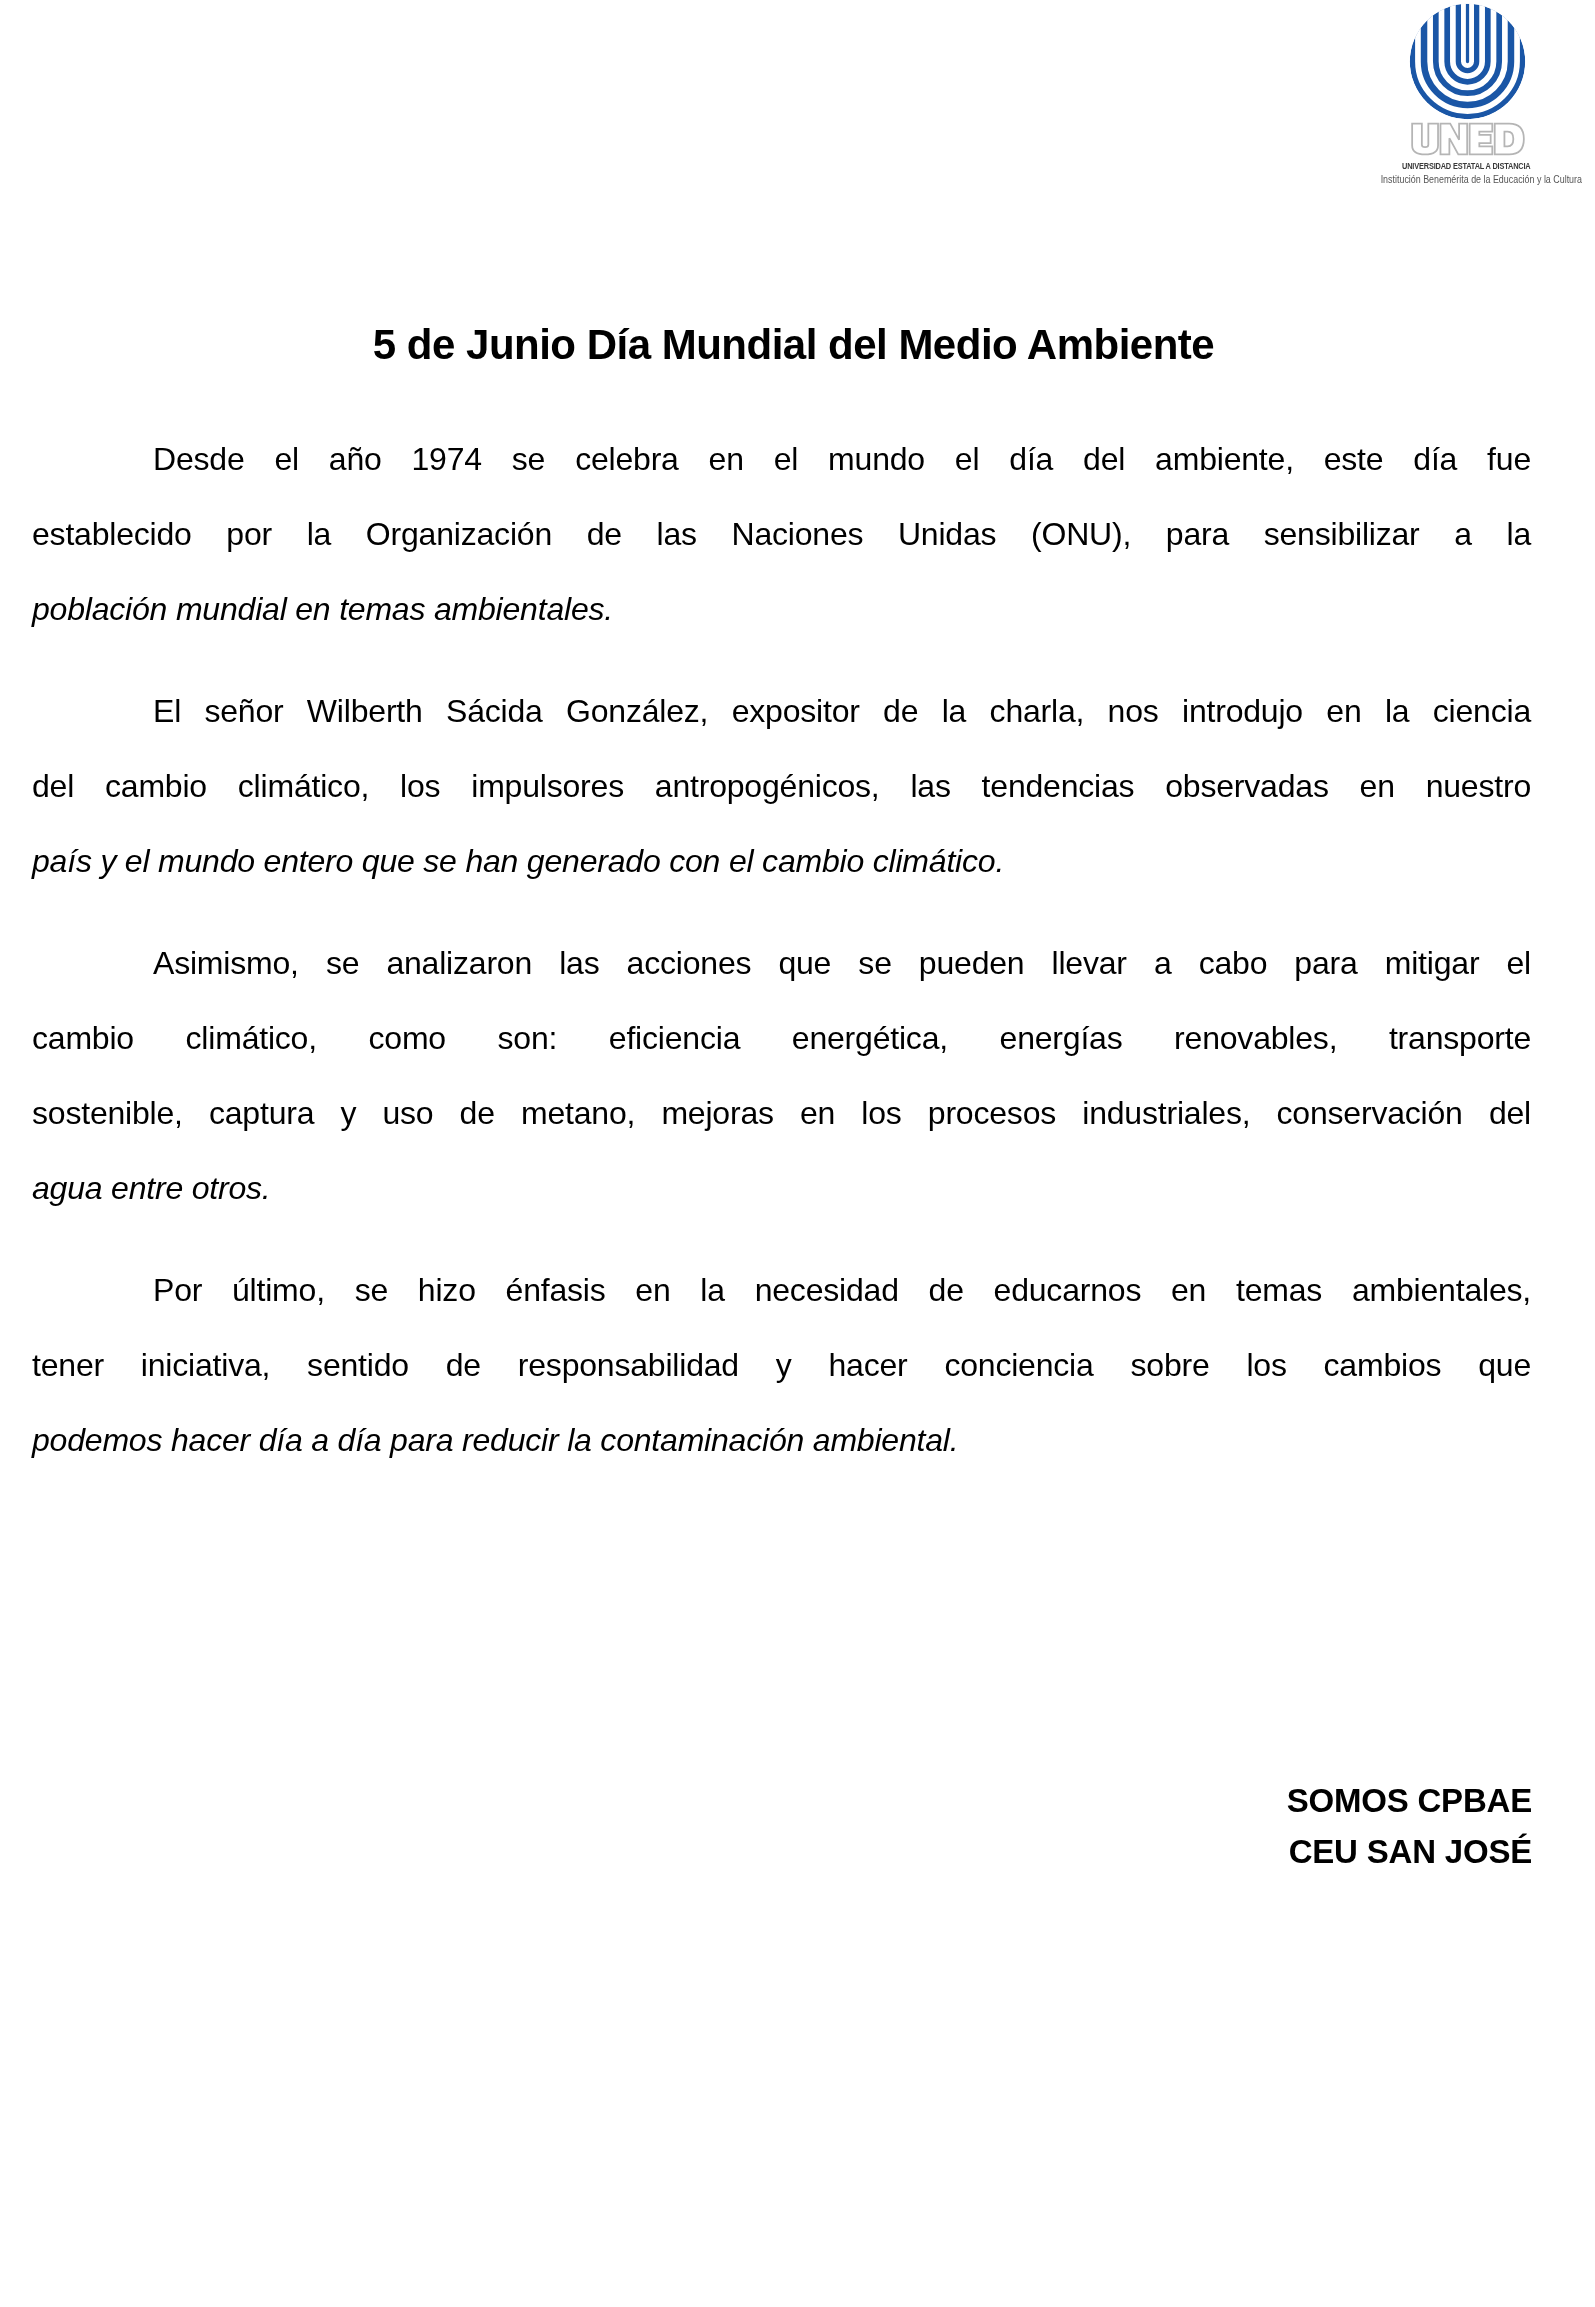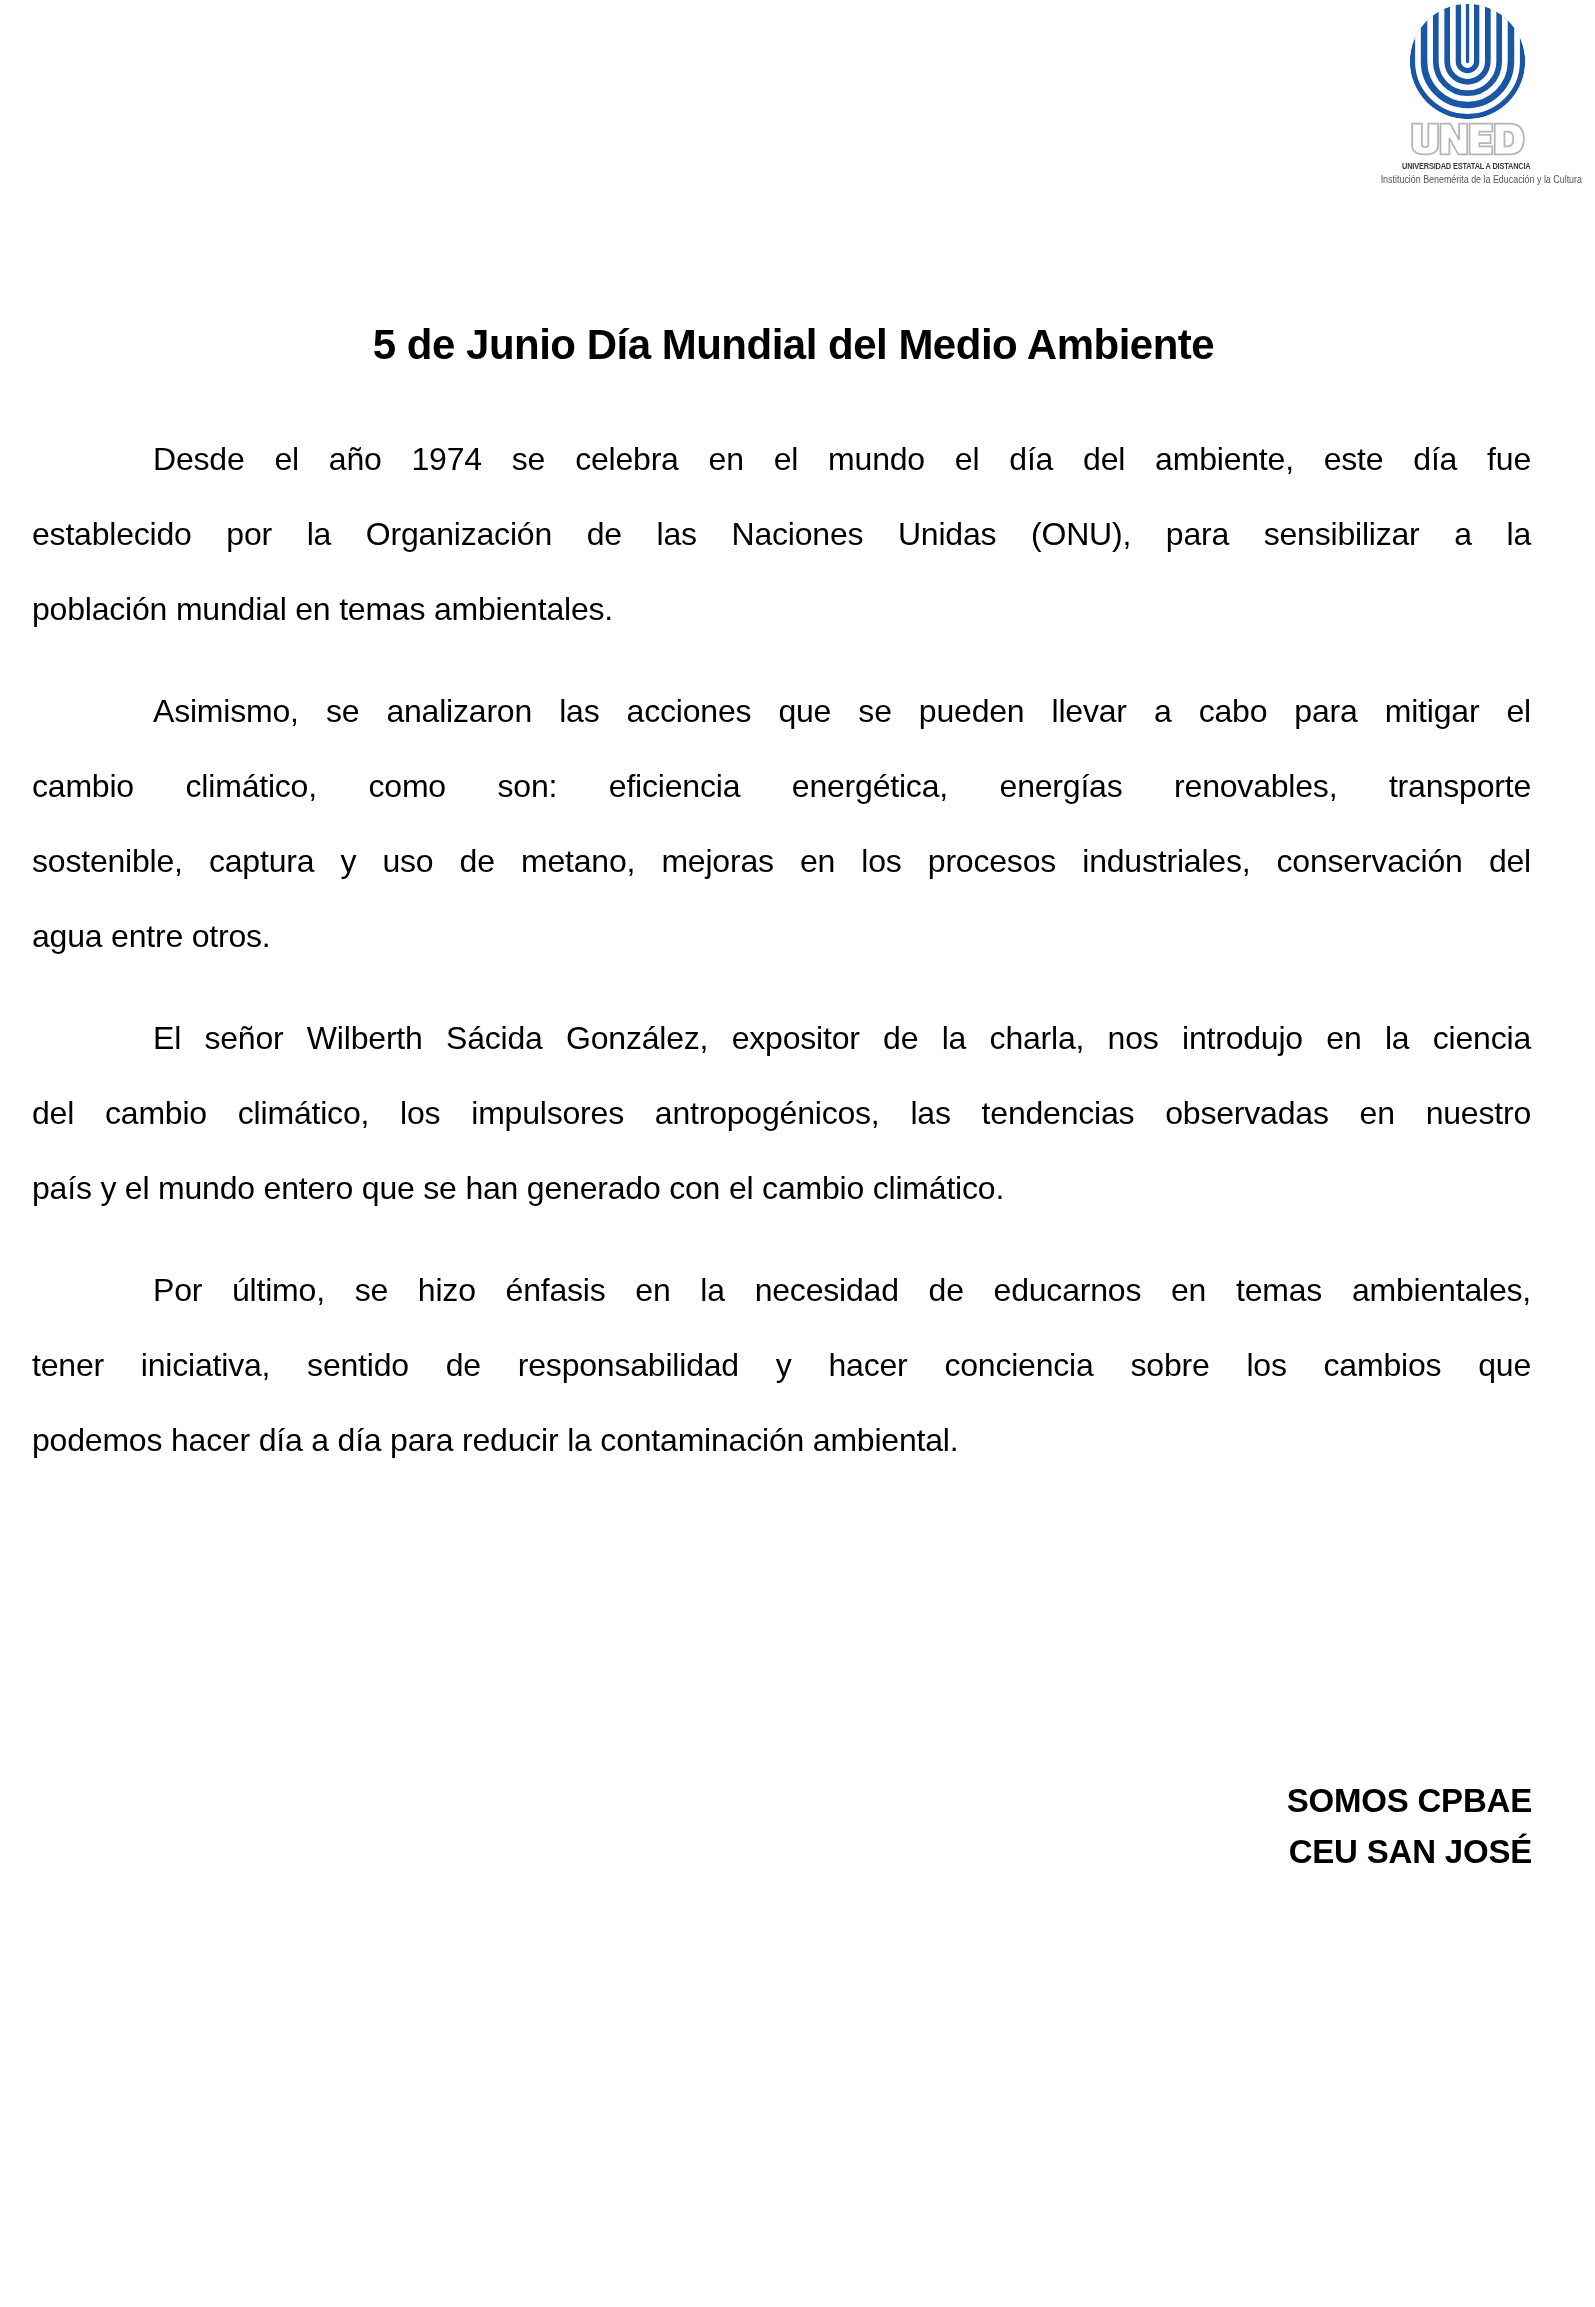--- a/index.html
+++ b/index.html
@@ -108,20 +108,21 @@
     text-align: justify;
     text-align-last: justify;
     white-space: normal;
   }
   .line.first {
     padding-left: 121px;
   }
   .line.last {
     text-align: right;
     text-align-last: left;
+    font-style: italic;
   }
 
   
   .signature {
     position: absolute;
     right: 64px;
     top: 1775px;
     text-align: right;
     font-family: "Liberation Sans", sans-serif;
     font-weight: bold;
@@ -173,31 +174,31 @@
 
 <div class="body-text">
   <p class="para">
     <span class="line justify first">Desde el año 1974 se celebra en el mundo el día del ambiente, este día fue</span>
     <span class="line justify">establecido por la Organización de las Naciones Unidas (ONU), para sensibilizar a la</span>
     <span class="line last">población mundial en temas ambientales.</span>
   </p>
   <p class="para">
   </p>
   <p class="para">
+    <span class="line justify first">El señor Wilberth Sácida González, expositor de la charla, nos introdujo en la ciencia</span>
+    <span class="line justify">del cambio climático, los impulsores antropogénicos, las tendencias observadas en nuestro</span>
+    <span class="line last">país y el mundo entero que se han generado con el cambio climático.</span>
+  </p>
+  <p class="para">
     <span class="line justify first">Asimismo, se analizaron las acciones que se pueden llevar a cabo para mitigar el</span>
     <span class="line justify">cambio climático, como son: eficiencia energética, energías renovables, transporte</span>
     <span class="line justify">sostenible, captura y uso de metano, mejoras en los procesos industriales, conservación del</span>
     <span class="line last">agua entre otros.</span>
   </p>
   <p class="para">
-    <span class="line justify first">El señor Wilberth Sácida González, expositor de la charla, nos introdujo en la ciencia</span>
-    <span class="line justify">del cambio climático, los impulsores antropogénicos, las tendencias observadas en nuestro</span>
-    <span class="line last">país y el mundo entero que se han generado con el cambio climático.</span>
-  </p>
-  <p class="para">
     <span class="line justify first">Por último, se hizo énfasis en la necesidad de educarnos en temas ambientales,</span>
     <span class="line justify">tener iniciativa, sentido de responsabilidad y hacer conciencia sobre los cambios que</span>
     <span class="line last">podemos hacer día a día para reducir la contaminación ambiental.</span>
   </p>
 </div>
 
 <div class="signature">
   <div>SOMOS CPBAE</div>
   <div>CEU SAN JOSÉ</div>
 </div>

